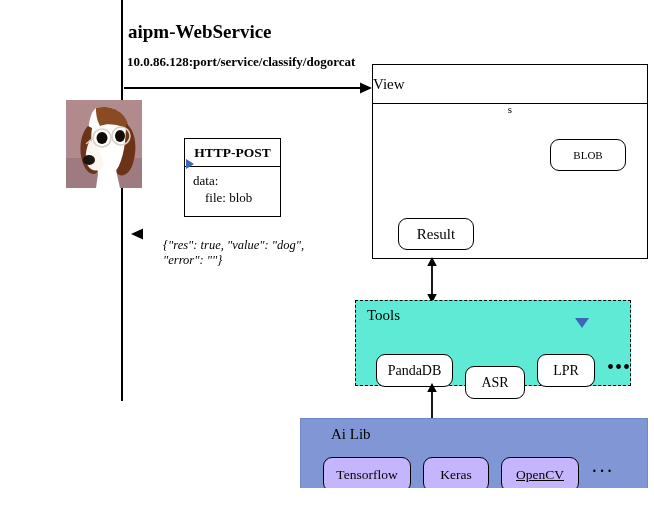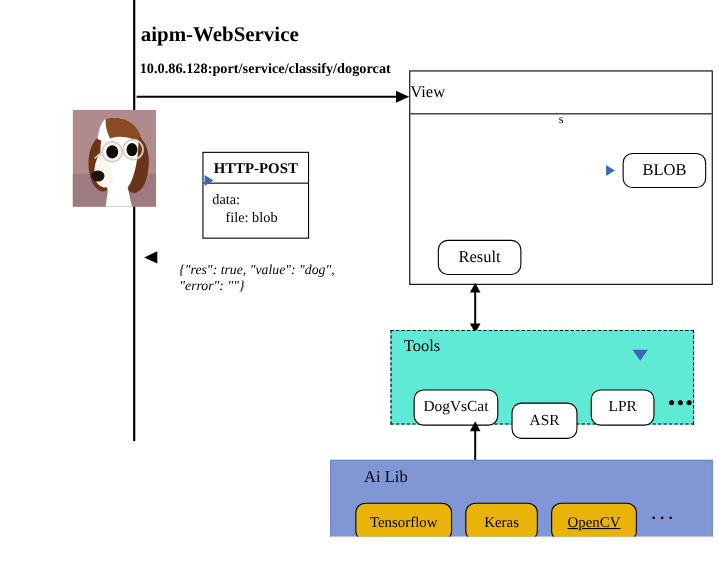--- a/index.html
+++ b/index.html
@@ -93,25 +93,25 @@
     box-sizing: border-box;
   }
   #pandadb-box {
     left: 6px;
     top: 231px;
     width: 99px;
     height: 36px;
     font-size: 15px;
   }
   #blob-box {
-    left: 566px;
+    left: 550px;
     top: 139px;
     width: 76px;
     height: 32px;
-    font-size: 15px;
+    font-size: 11px;
   }
   #result-box {
     left: 398px;
     top: 218px;
     width: 76px;
     height: 32px;
     font-size: 15px;
   }
 
   
@@ -249,21 +249,21 @@
     left: 22px;
     top: 38px;
     display: flex;
     align-items: center;
     gap: 12px;
   }
   .lib-chip {
     height: 35px;
     border: 1.3px solid #000000;
     border-radius: 9px;
-    background: #eab308;
+    background: #c4b5fd;
     display: flex;
     align-items: center;
     justify-content: center;
     font-size: 13.5px;
     padding: 0 26px;
     box-sizing: border-box;
   }
   #lib-tensorflow { width: 88px; }
   #lib-keras { width: 66px; }
   #lib-opencv { width: 78px; text-decoration: underline; }
@@ -374,21 +374,21 @@
     <line x1="8" y1="4" x2="8" y2="42" stroke="#000000" stroke-width="1.8"></line>
     <polygon points="8,0 3.2,9 12.8,9" fill="#000000"></polygon>
     <polygon points="8,46 3.2,37 12.8,37" fill="#000000"></polygon>
   </svg>
 
   <div class="abs" id="tools-box">
     <div id="tools-label">Tools</div>
     <div id="tools-collapse-icon"></div>
     <div id="tools-row">
       <div class="tool-chip" id="tool-dogvscat">
-        <span>DogVsCat</span>
+        <span>PandaDB</span>
       </div>
       <div class="tool-chip" id="tool-asr">
         <span>ASR</span>
       </div>
       <div class="tool-chip" id="tool-lpr">
         <span>LPR</span>
       </div>
       <div class="ellipsis-dots">•••</div>
     </div>
   </div>

